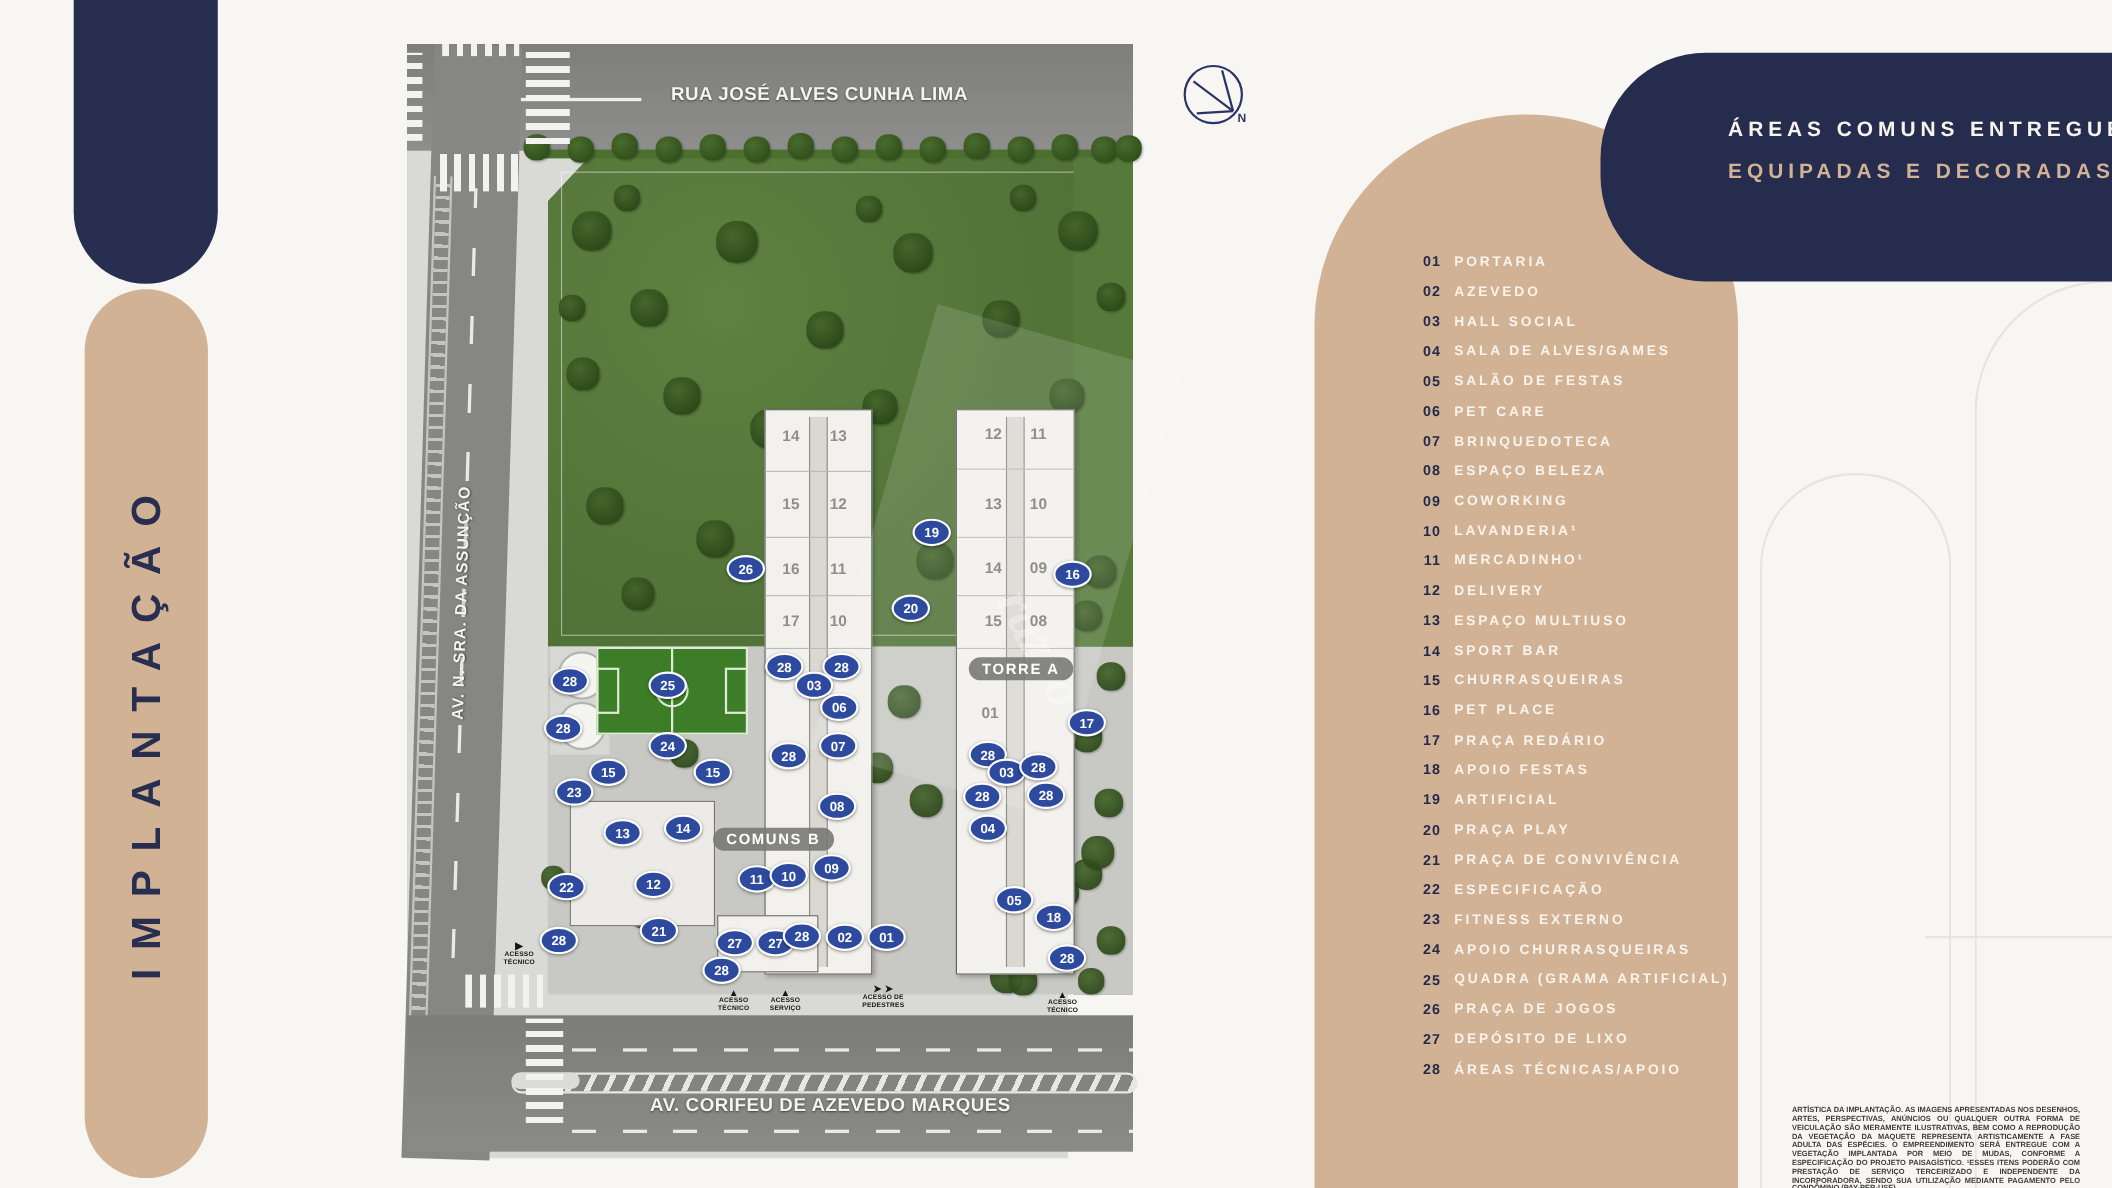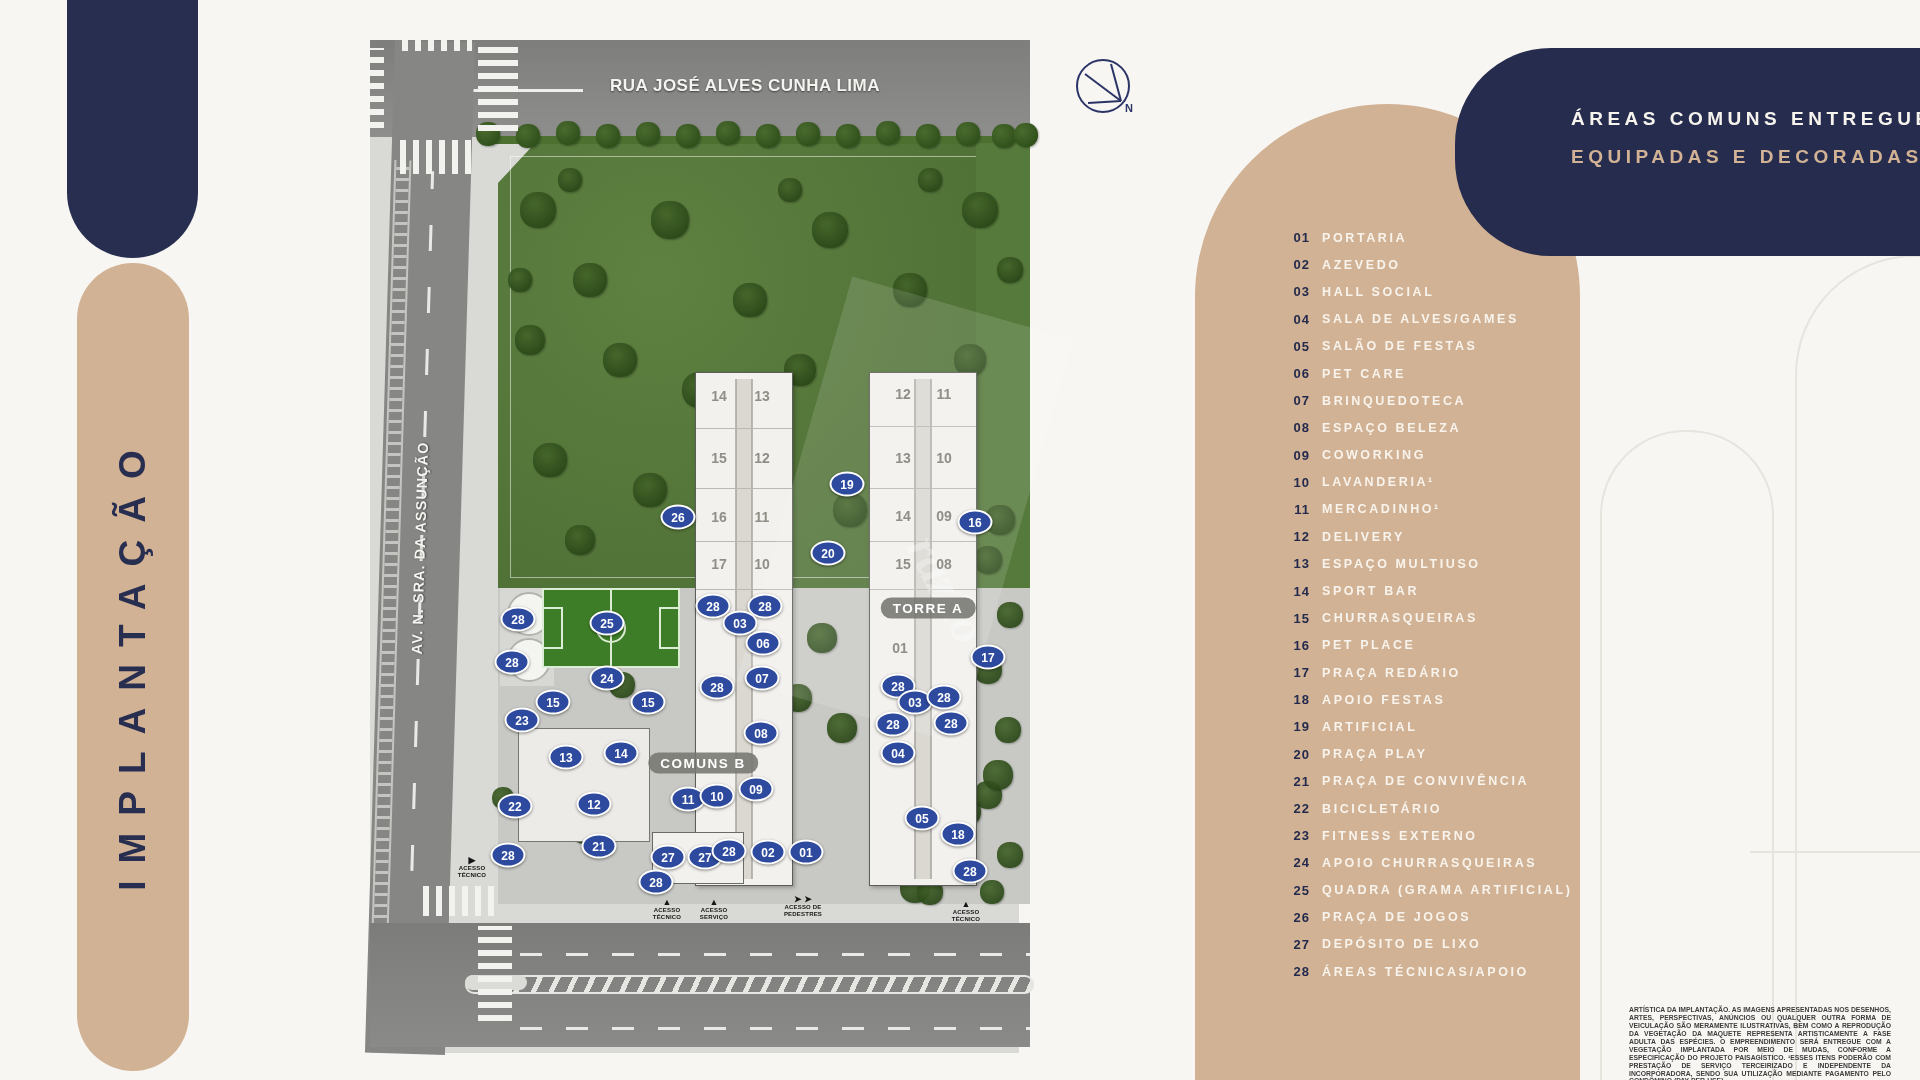--- a/index.html
+++ b/index.html
@@ -28,21 +28,21 @@
   .ghost{border:2px solid #e7e4de;background:transparent;}
   .g1{left:1600px;top:430px;width:170px;height:650px;border-radius:85px 85px 0 0;border-bottom:none;}
   .g2{left:1795px;top:255px;width:240px;height:825px;border-radius:120px 120px 0 0;border-bottom:none;}
   .g3{left:1750px;top:851px;width:170px;height:0;border:none;border-top:2px solid #e7e4de;}
 
   
   .disclaimer{left:1629px;top:1006px;width:262px;font-size:6.8px;line-height:1.17;color:#3c3c3c;
     text-align:justify;font-weight:bold;}
 
   
-  .map{left:370px;top:40px;width:601px;height:1013px;background:#d9d9d6;padding-left:48px;}
+  .map{left:370px;top:40px;width:601px;height:1013px;background:#d9d9d6;}
   .street-top{left:0;top:0;width:660px;height:97px;background:linear-gradient(#7e7e7c,#8e8e8c);}
   .street-left{left:25px;top:0;width:80px;height:1013px;background:#868684;transform:rotate(1.7deg);transform-origin:top left;}
   .street-bottom{left:0;top:883px;width:660px;height:124px;background:linear-gradient(#7c7c7a,#8a8a88);}
   .street-name{color:#f4f4f1;font-weight:bold;text-shadow:0 1px 2px rgba(0,0,0,.55);white-space:nowrap;}
   .sn-top{left:240px;top:36px;font-size:17px;letter-spacing:.5px;}
   .sn-top-line{left:95px;top:49px;width:118px;height:2.5px;background:#eeeeeb;}
   .sn-left{left:50%;top:50%;transform:translate(-50%,-50%) rotate(-90deg);font-size:14.5px;letter-spacing:1px;}
   .sn-bottom{left:150px;top:72px;width:470px;text-align:center;font-size:17px;letter-spacing:.5px;}
   .ladder{left:3px;top:120px;width:13px;height:780px;
     background:repeating-linear-gradient(0deg,#cfcfcc 0 3px,rgba(0,0,0,0) 3px 11px);
@@ -224,20 +224,21 @@
   <div class="abs street-left">
     <div class="abs ladder"></div>
     <div class="abs cline"></div>
     <div class="abs street-name sn-left">AV. N. SRA. DA ASSUNÇÃO</div>
   </div>
 
   <div class="abs street-bottom">
     <div class="abs dash-h" style="left:150px;top:30px;width:510px;"></div>
     <div class="abs median"></div>
     <div class="abs median-cap"></div>
+    <div class="abs street-name sn-bottom">AV. CORIFEU DE AZEVEDO MARQUES</div>
     <div class="abs dash-h" style="left:150px;top:104px;width:510px;"></div>
   </div>
 
   <div class="abs zebra-h" style="left:108px;top:6px;width:40px;height:85px;"></div>
   <div class="abs zebra-h" style="left:0;top:8px;width:14px;height:80px;"></div>
   <div class="abs zebra-v" style="left:30px;top:100px;width:74px;height:34px;"></div>
   <div class="abs zebra-v" style="left:32px;top:0;width:70px;height:11px;"></div>
   <div class="abs zebra-v" style="left:53px;top:846px;width:72px;height:30px;"></div>
   <div class="abs zebra-h" style="left:108px;top:886px;width:34px;height:95px;"></div>
 
@@ -418,21 +419,21 @@
     <div class="legend-row">
       <span class="legend-num">20</span>
       <span class="legend-label">PRAÇA PLAY</span>
     </div>
     <div class="legend-row">
       <span class="legend-num">21</span>
       <span class="legend-label">PRAÇA DE CONVIVÊNCIA</span>
     </div>
     <div class="legend-row">
       <span class="legend-num">22</span>
-      <span class="legend-label">BICICLETÁRIO</span>
+      <span class="legend-label">ESPECIFICAÇÃO</span>
     </div>
     <div class="legend-row">
       <span class="legend-num">23</span>
       <span class="legend-label">FITNESS EXTERNO</span>
     </div>
     <div class="legend-row">
       <span class="legend-num">24</span>
       <span class="legend-label">APOIO CHURRASQUEIRAS</span>
     </div>
     <div class="legend-row">

